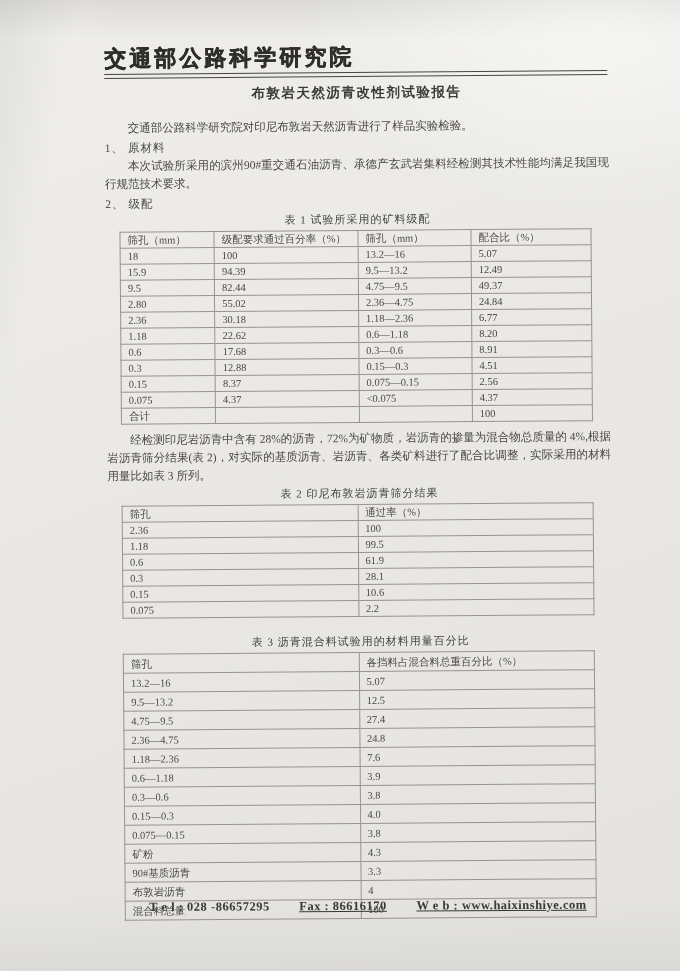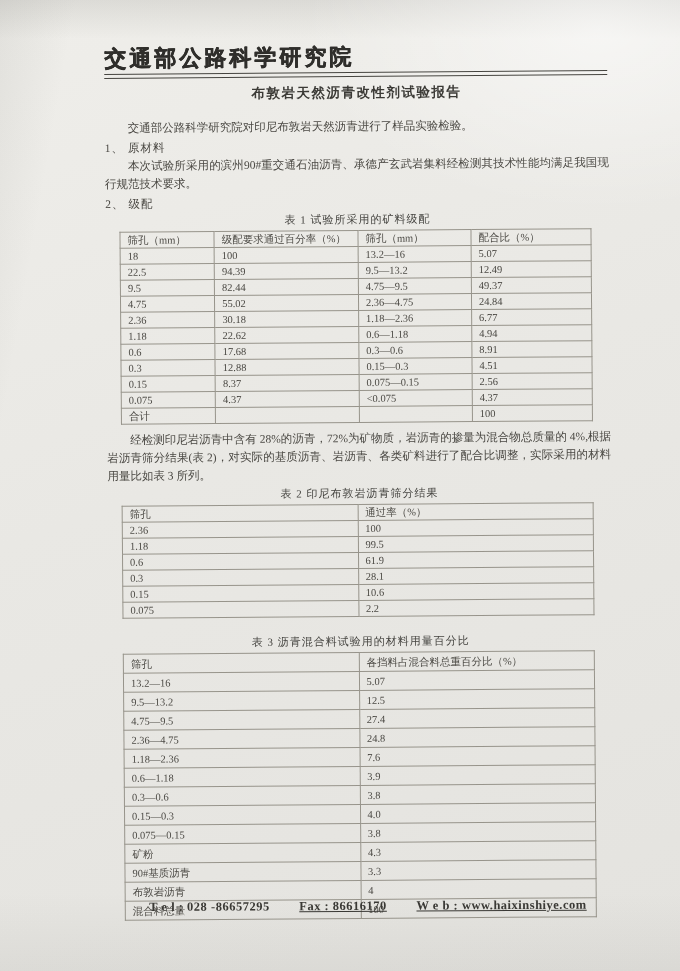--- a/index.html
+++ b/index.html
@@ -133,48 +133,48 @@
           </tr>
         </thead>
         <tbody>
           <tr>
             <td>18</td>
             <td>100</td>
             <td>13.2—16</td>
             <td>5.07</td>
           </tr>
           <tr>
-            <td>22.5</td>
+            <td>15.9</td>
             <td>94.39</td>
             <td>9.5—13.2</td>
             <td>12.49</td>
           </tr>
           <tr>
             <td>9.5</td>
             <td>82.44</td>
             <td>4.75—9.5</td>
             <td>49.37</td>
           </tr>
           <tr>
-            <td>4.75</td>
+            <td>2.80</td>
             <td>55.02</td>
             <td>2.36—4.75</td>
             <td>24.84</td>
           </tr>
           <tr>
             <td>2.36</td>
             <td>30.18</td>
             <td>1.18—2.36</td>
             <td>6.77</td>
           </tr>
           <tr>
             <td>1.18</td>
             <td>22.62</td>
             <td>0.6—1.18</td>
-            <td>4.94</td>
+            <td>8.20</td>
           </tr>
           <tr>
             <td>0.6</td>
             <td>17.68</td>
             <td>0.3—0.6</td>
             <td>8.91</td>
           </tr>
           <tr>
             <td>0.3</td>
             <td>12.88</td>

